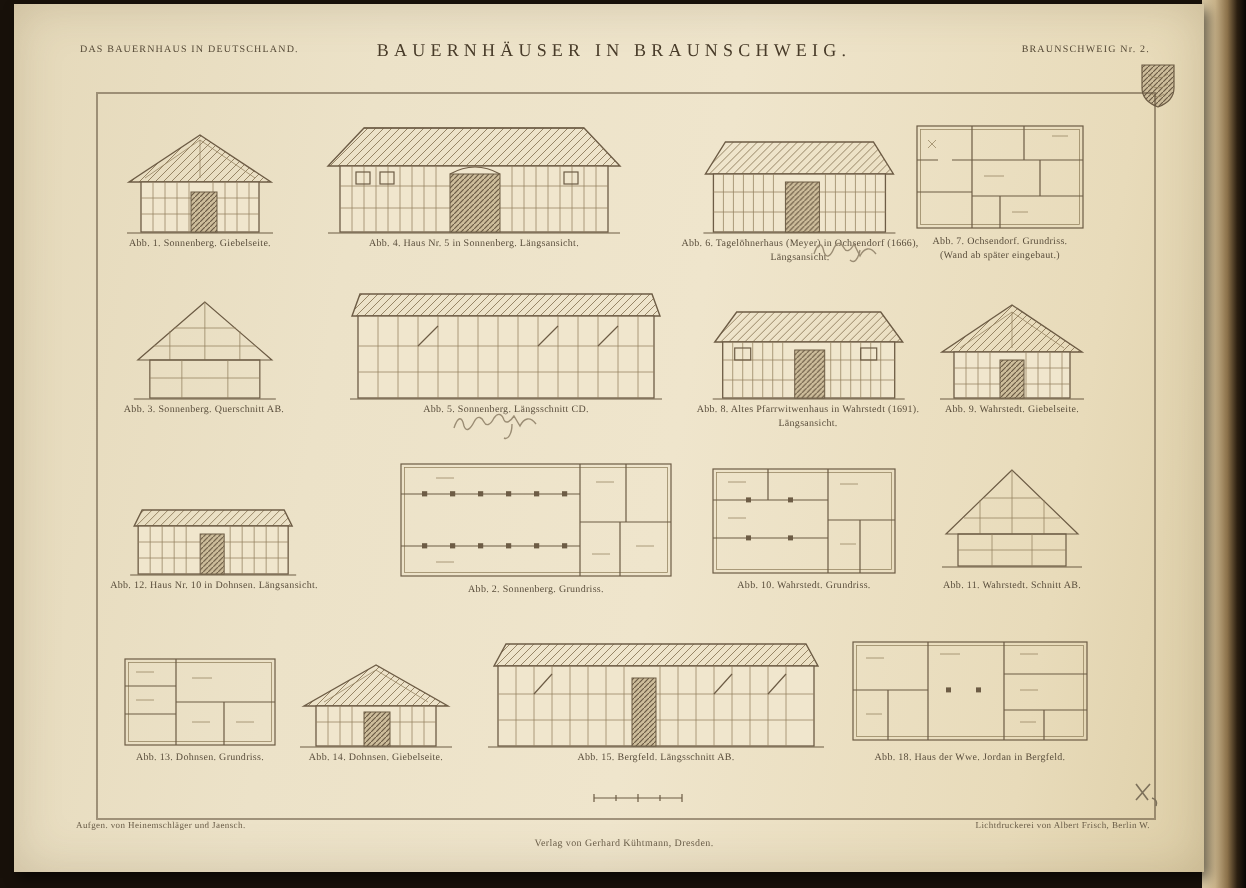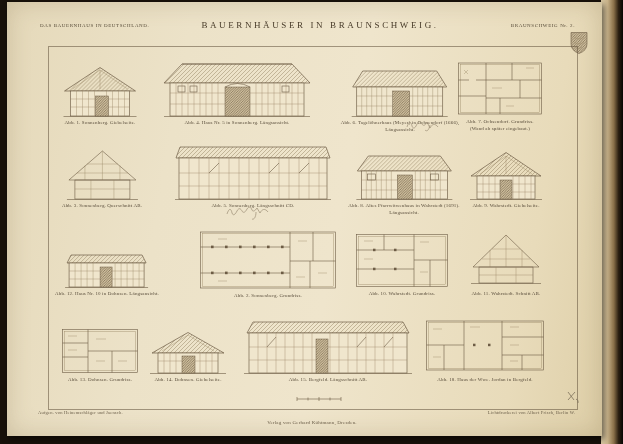--- a/index.html
+++ b/index.html
@@ -8,21 +8,21 @@
   
   .page-stack{position:absolute;top:0;right:0;width:22px;height:100%;
     background:linear-gradient(90deg,#d9c9a4 0%,#c9b38a 30%,#8a7049 58%,#2b1f11 80%,#070503 100%);}
   
   .paper{position:absolute;left:7px;top:2px;right:21px;bottom:8px;
     background:linear-gradient(100deg,#e5d9ba 0%,#ece2c8 28%,#efe5cc 55%,#e8dbba 85%,#decfa8 100%);
     box-shadow:inset 0 0 24px rgba(110,85,50,.22), 2px 3px 6px rgba(0,0,0,.55);}
   .border-rect{position:absolute;left:41px;top:44px;width:528px;height:362px;
     border:1px solid rgba(96,80,58,.55);}
   .hdr-small{position:absolute;font-size:5px;letter-spacing:.6px;color:#564a37;white-space:nowrap;}
-  .hdr-title{position:absolute;top:18px;left:313px;transform:translateX(-50%);
+  .hdr-title{position:absolute;top:18px;left:300px;transform:translateX(-50%);
     font-size:9px;letter-spacing:2.6px;color:#483b29;white-space:nowrap;text-align:right;}
   .fig{position:absolute;transform:translateX(-50%);text-align:center;}
   .fig svg{display:block;margin:0 auto;}
   .cap{font-size:5px;color:#5a4e3c;white-space:nowrap;margin-top:2px;letter-spacing:.15px;line-height:1.3;}
   .cap .l2{display:block;}
   .credit{position:absolute;font-size:4.5px;color:#6a5d48;white-space:nowrap;letter-spacing:.2px;}
   .hw{position:absolute;}
   
   svg .s{stroke:#6d5c45;fill:none;stroke-width:.6;}
   svg .t{stroke:#94825f;fill:none;stroke-width:.38;}

